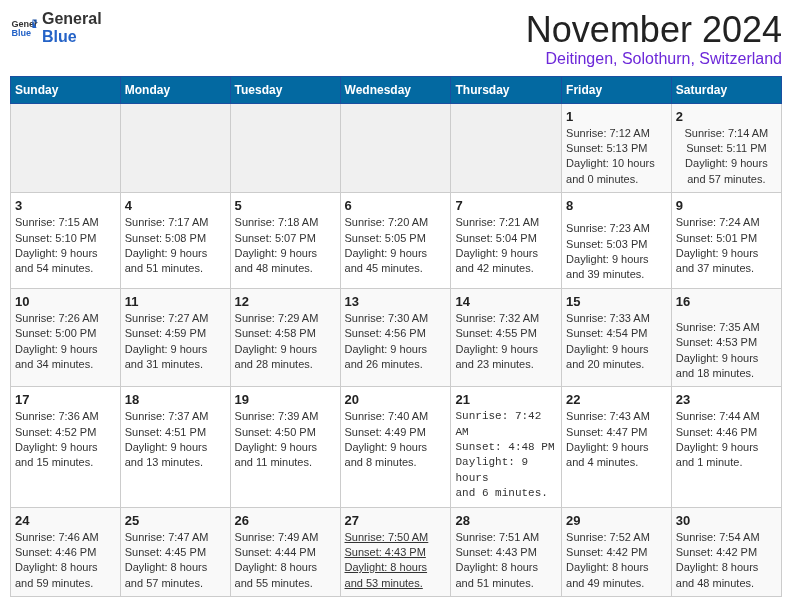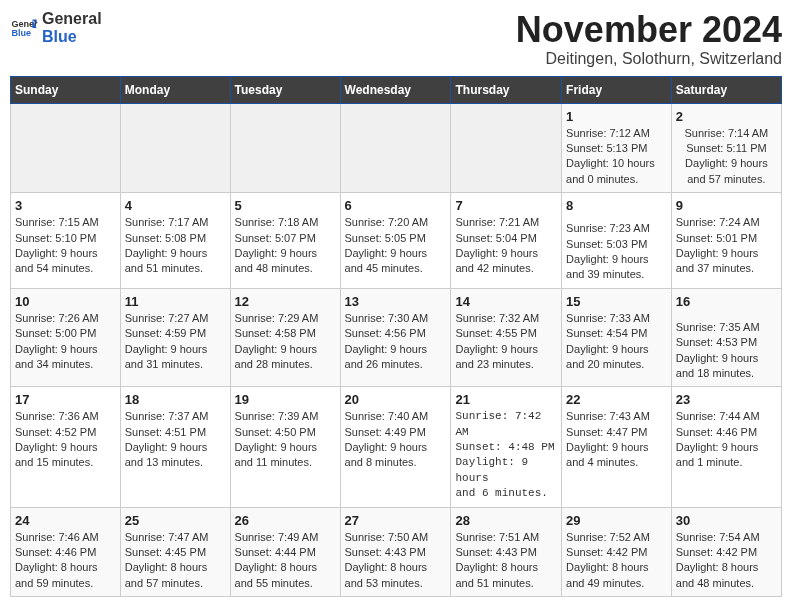--- a/index.html
+++ b/index.html
@@ -23,35 +23,35 @@
     }
     .logo-icon {
       width: 28px;
       height: 28px;
     }
     .title-area {
       text-align: right;
     }
     .main-title {
       font-size: 36px;
-      font-weight: bold;
+      font-weight: normal;
       color: #222;
       line-height: 1.1;
     }
     .subtitle {
       font-size: 16px;
-      color: #404040;
+      color: #6d28d9;
     }
     .calendar {
       width: 100%;
       border-collapse: collapse;
       font-size: 11px;
     }
     .calendar thead tr th {
-      background-color: #404040;
+      background-color: #0369a1;
       color: #fff;
       padding: 6px 4px;
       text-align: left;
       font-size: 12px;
       font-weight: bold;
       border: 1px solid #1a4fa0;
     }
     .calendar tbody tr td {
       vertical-align: top;
       padding: 5px 4px;
@@ -308,21 +308,21 @@
         </td>
         <td>
           <span class="day-number">26</span>
           <div class="day-info" style="white-space: pre-line;">Sunrise: 7:49 AM
 Sunset: 4:44 PM
 Daylight: 8 hours
 and 55 minutes.</div>
         </td>
         <td>
           <span class="day-number">27</span>
-          <div class="day-info" style="white-space: pre-line;">Sunrise: 7:50 AM
+          <div class="day-info" style="white-space: pre-line; text-decoration: underline;">Sunrise: 7:50 AM
 Sunset: 4:43 PM
 Daylight: 8 hours
 and 53 minutes.</div>
         </td>
         <td>
           <span class="day-number">28</span>
           <div class="day-info" style="white-space: pre-line;">Sunrise: 7:51 AM
 Sunset: 4:43 PM
 Daylight: 8 hours
 and 51 minutes.</div>

